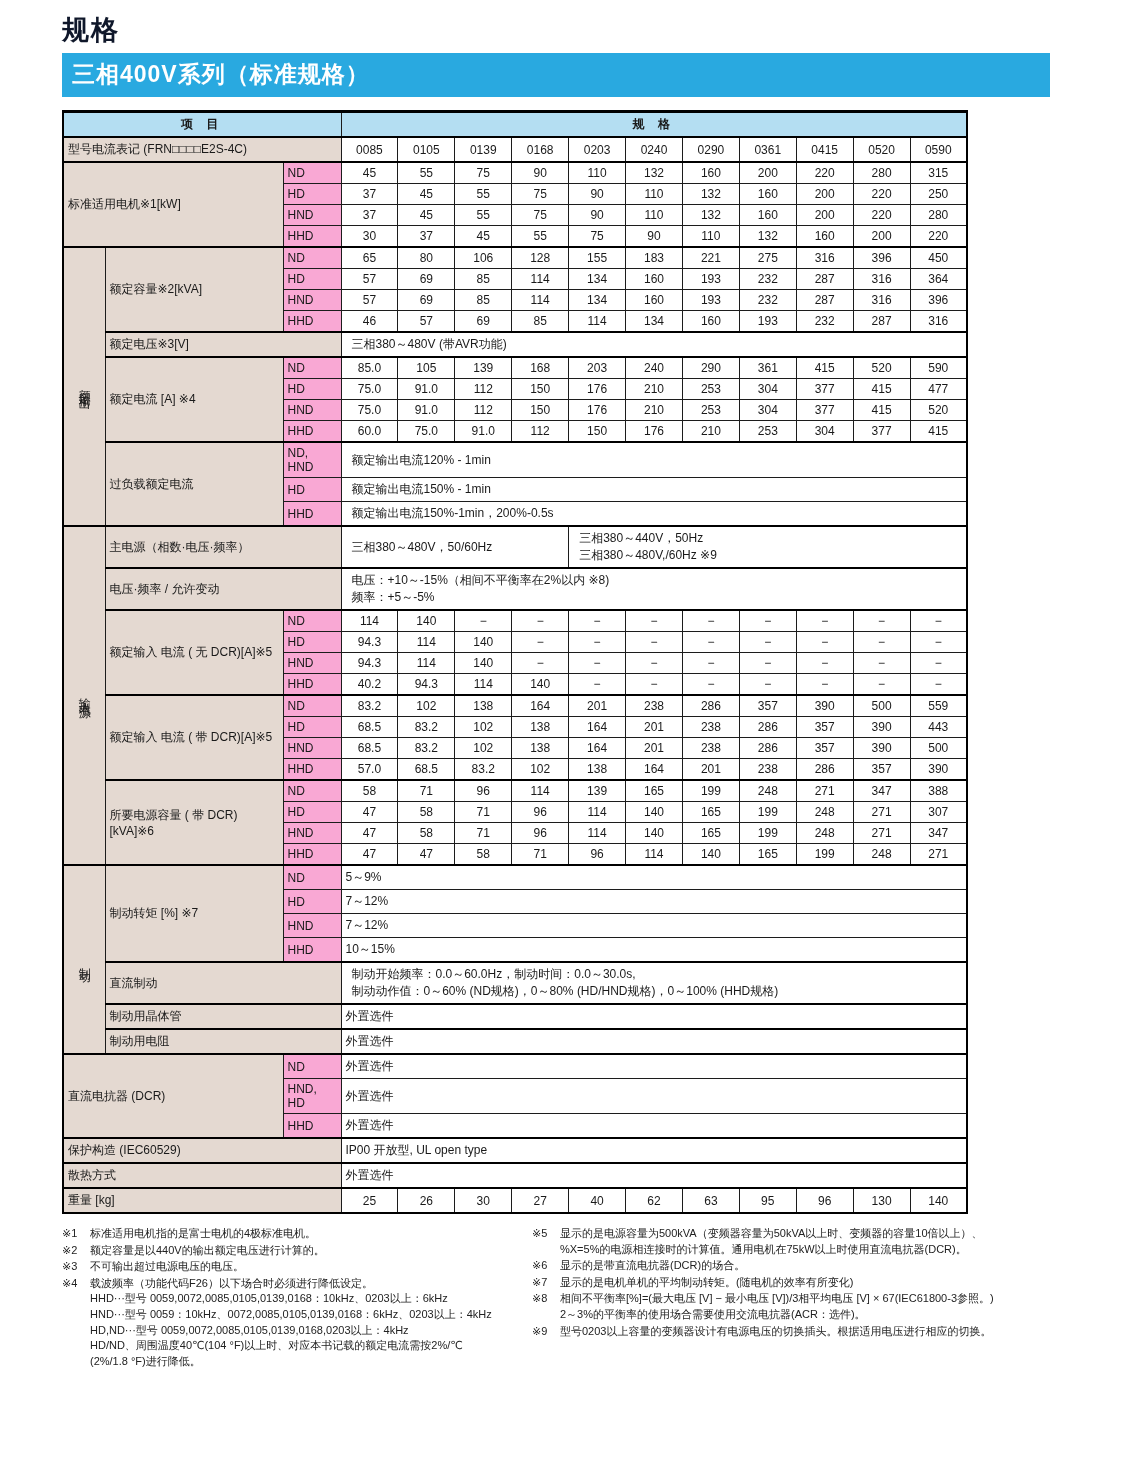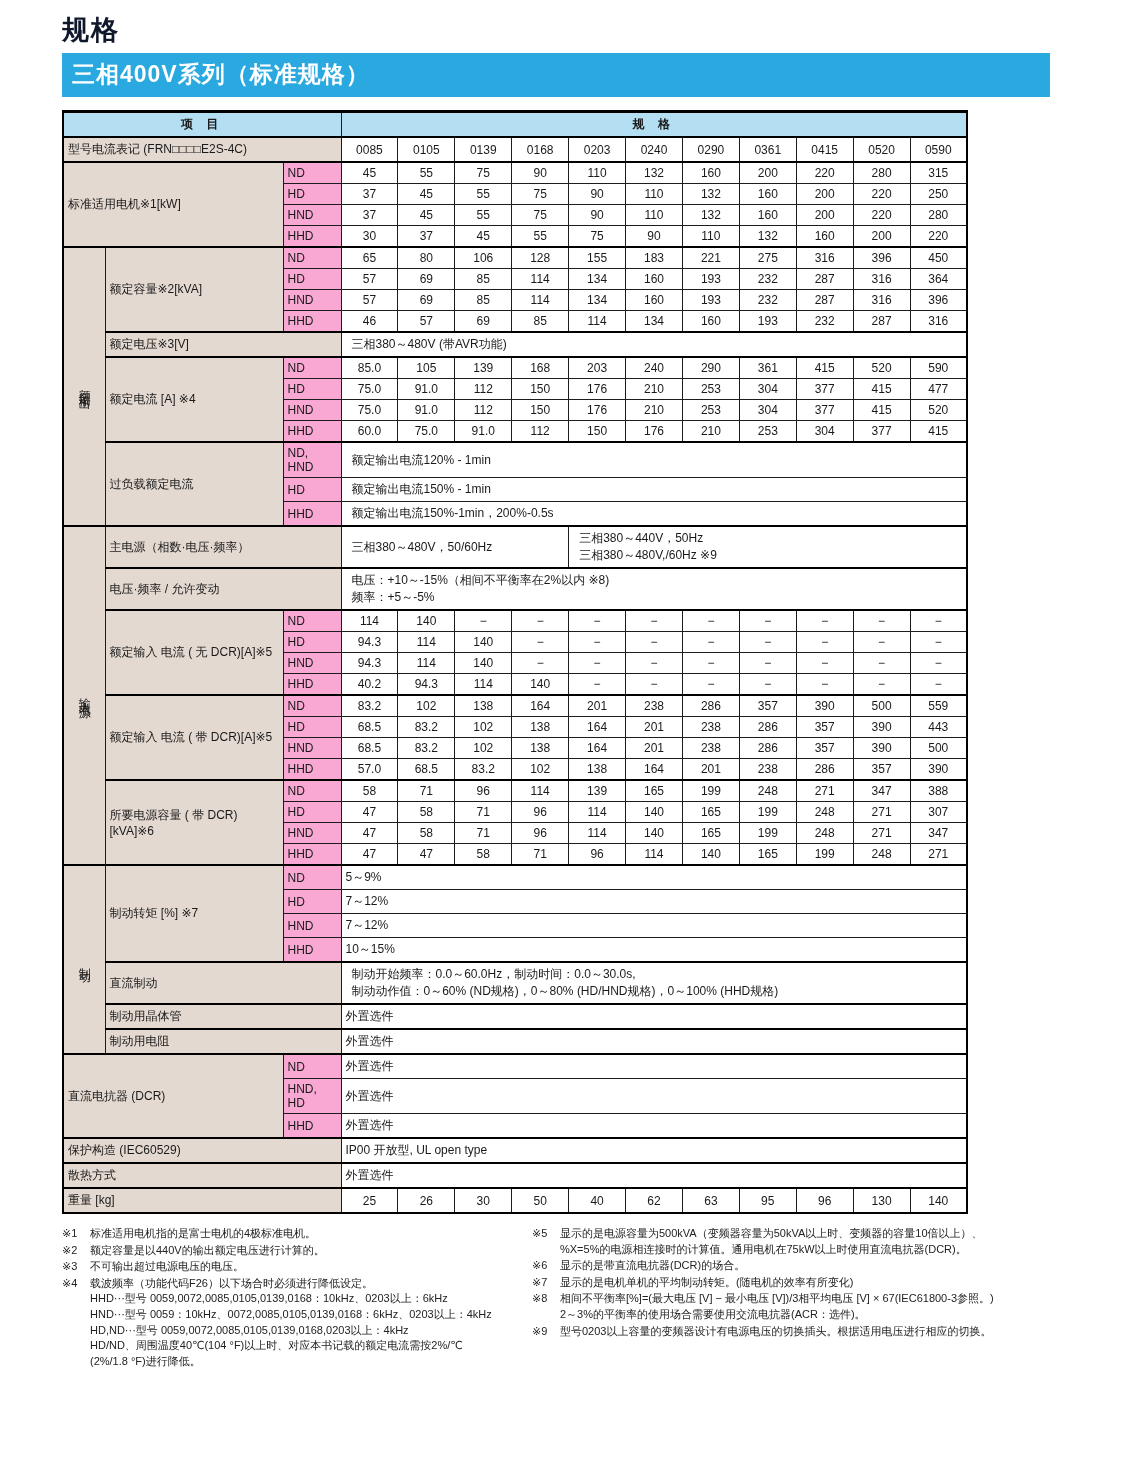--- a/index.html
+++ b/index.html
@@ -575,21 +575,21 @@
         </tr>
         <tr class="bs es">
           <td class="lbl" rowspan="1" colspan="3">散热方式</td>
           <td class="sp" colspan="11">外置选件</td>
         </tr>
         <tr class="bs es">
           <td class="lbl" rowspan="1" colspan="3">重量 [kg]</td>
           <td class="d">25</td>
           <td class="d">26</td>
           <td class="d">30</td>
-          <td class="d">50</td>
+          <td class="d">27</td>
           <td class="d">40</td>
           <td class="d">62</td>
           <td class="d">63</td>
           <td class="d">95</td>
           <td class="d">96</td>
           <td class="d">130</td>
           <td class="d">140</td>
         </tr>
       </tbody>
   </table>

